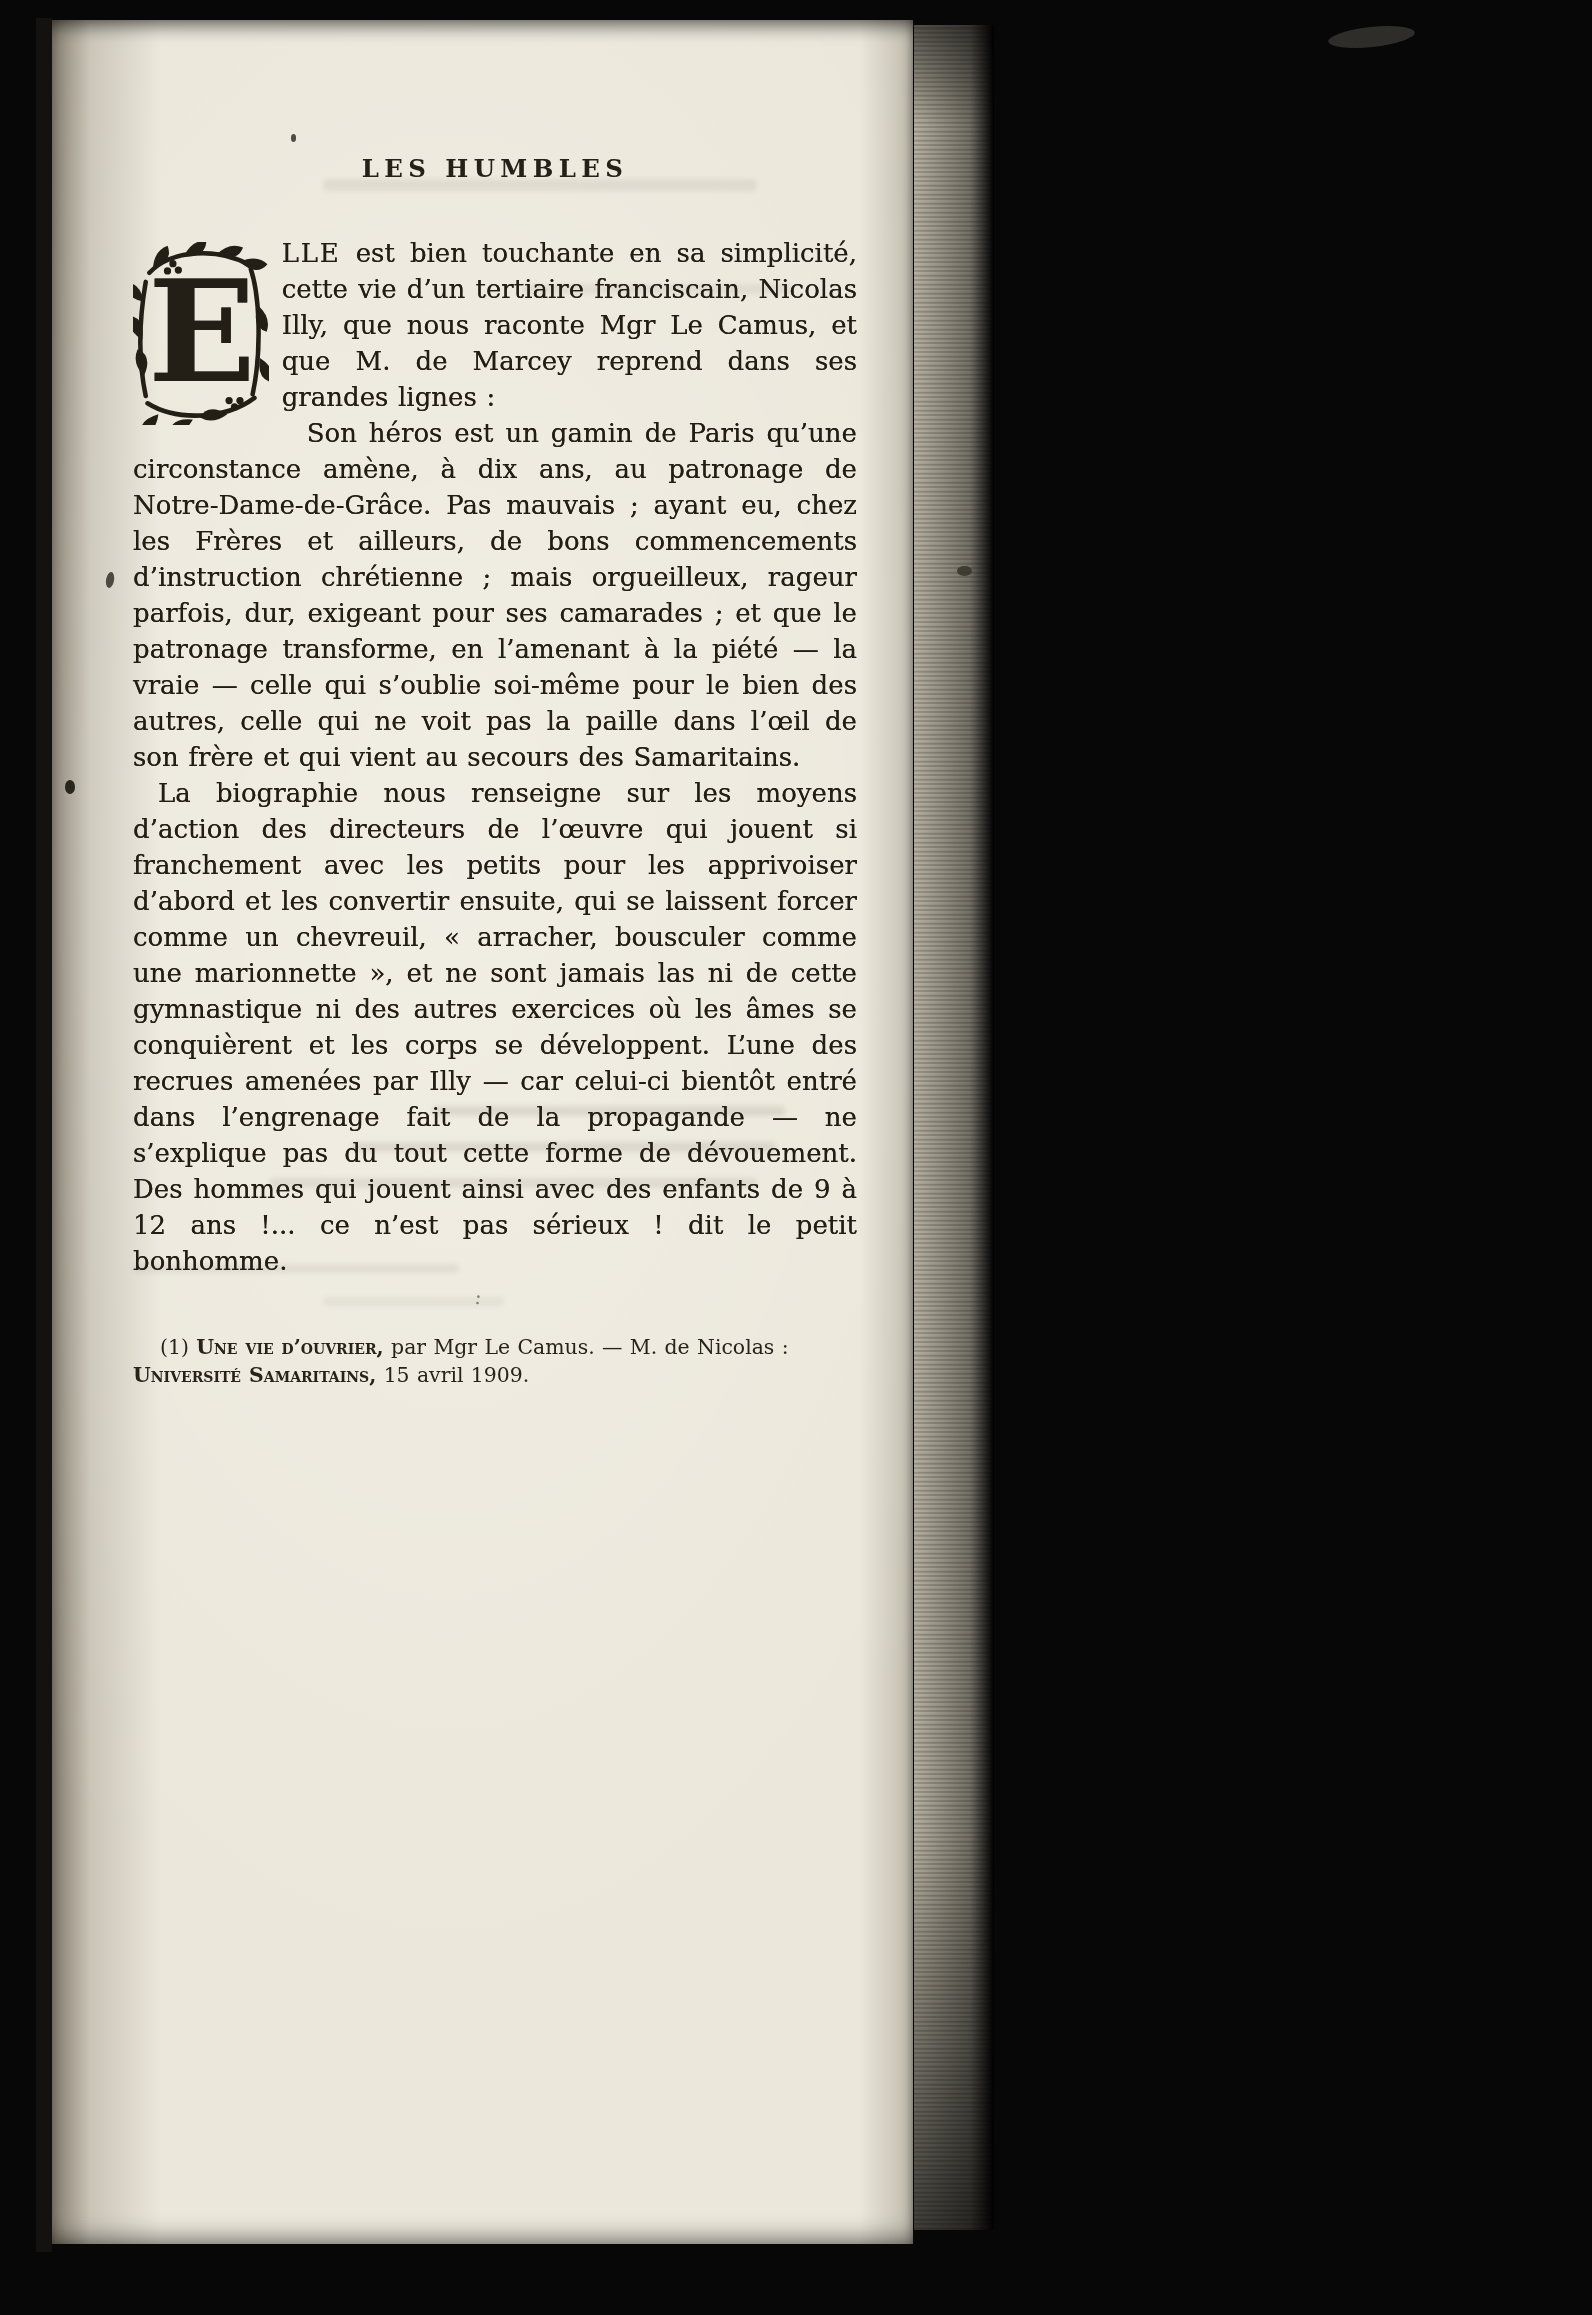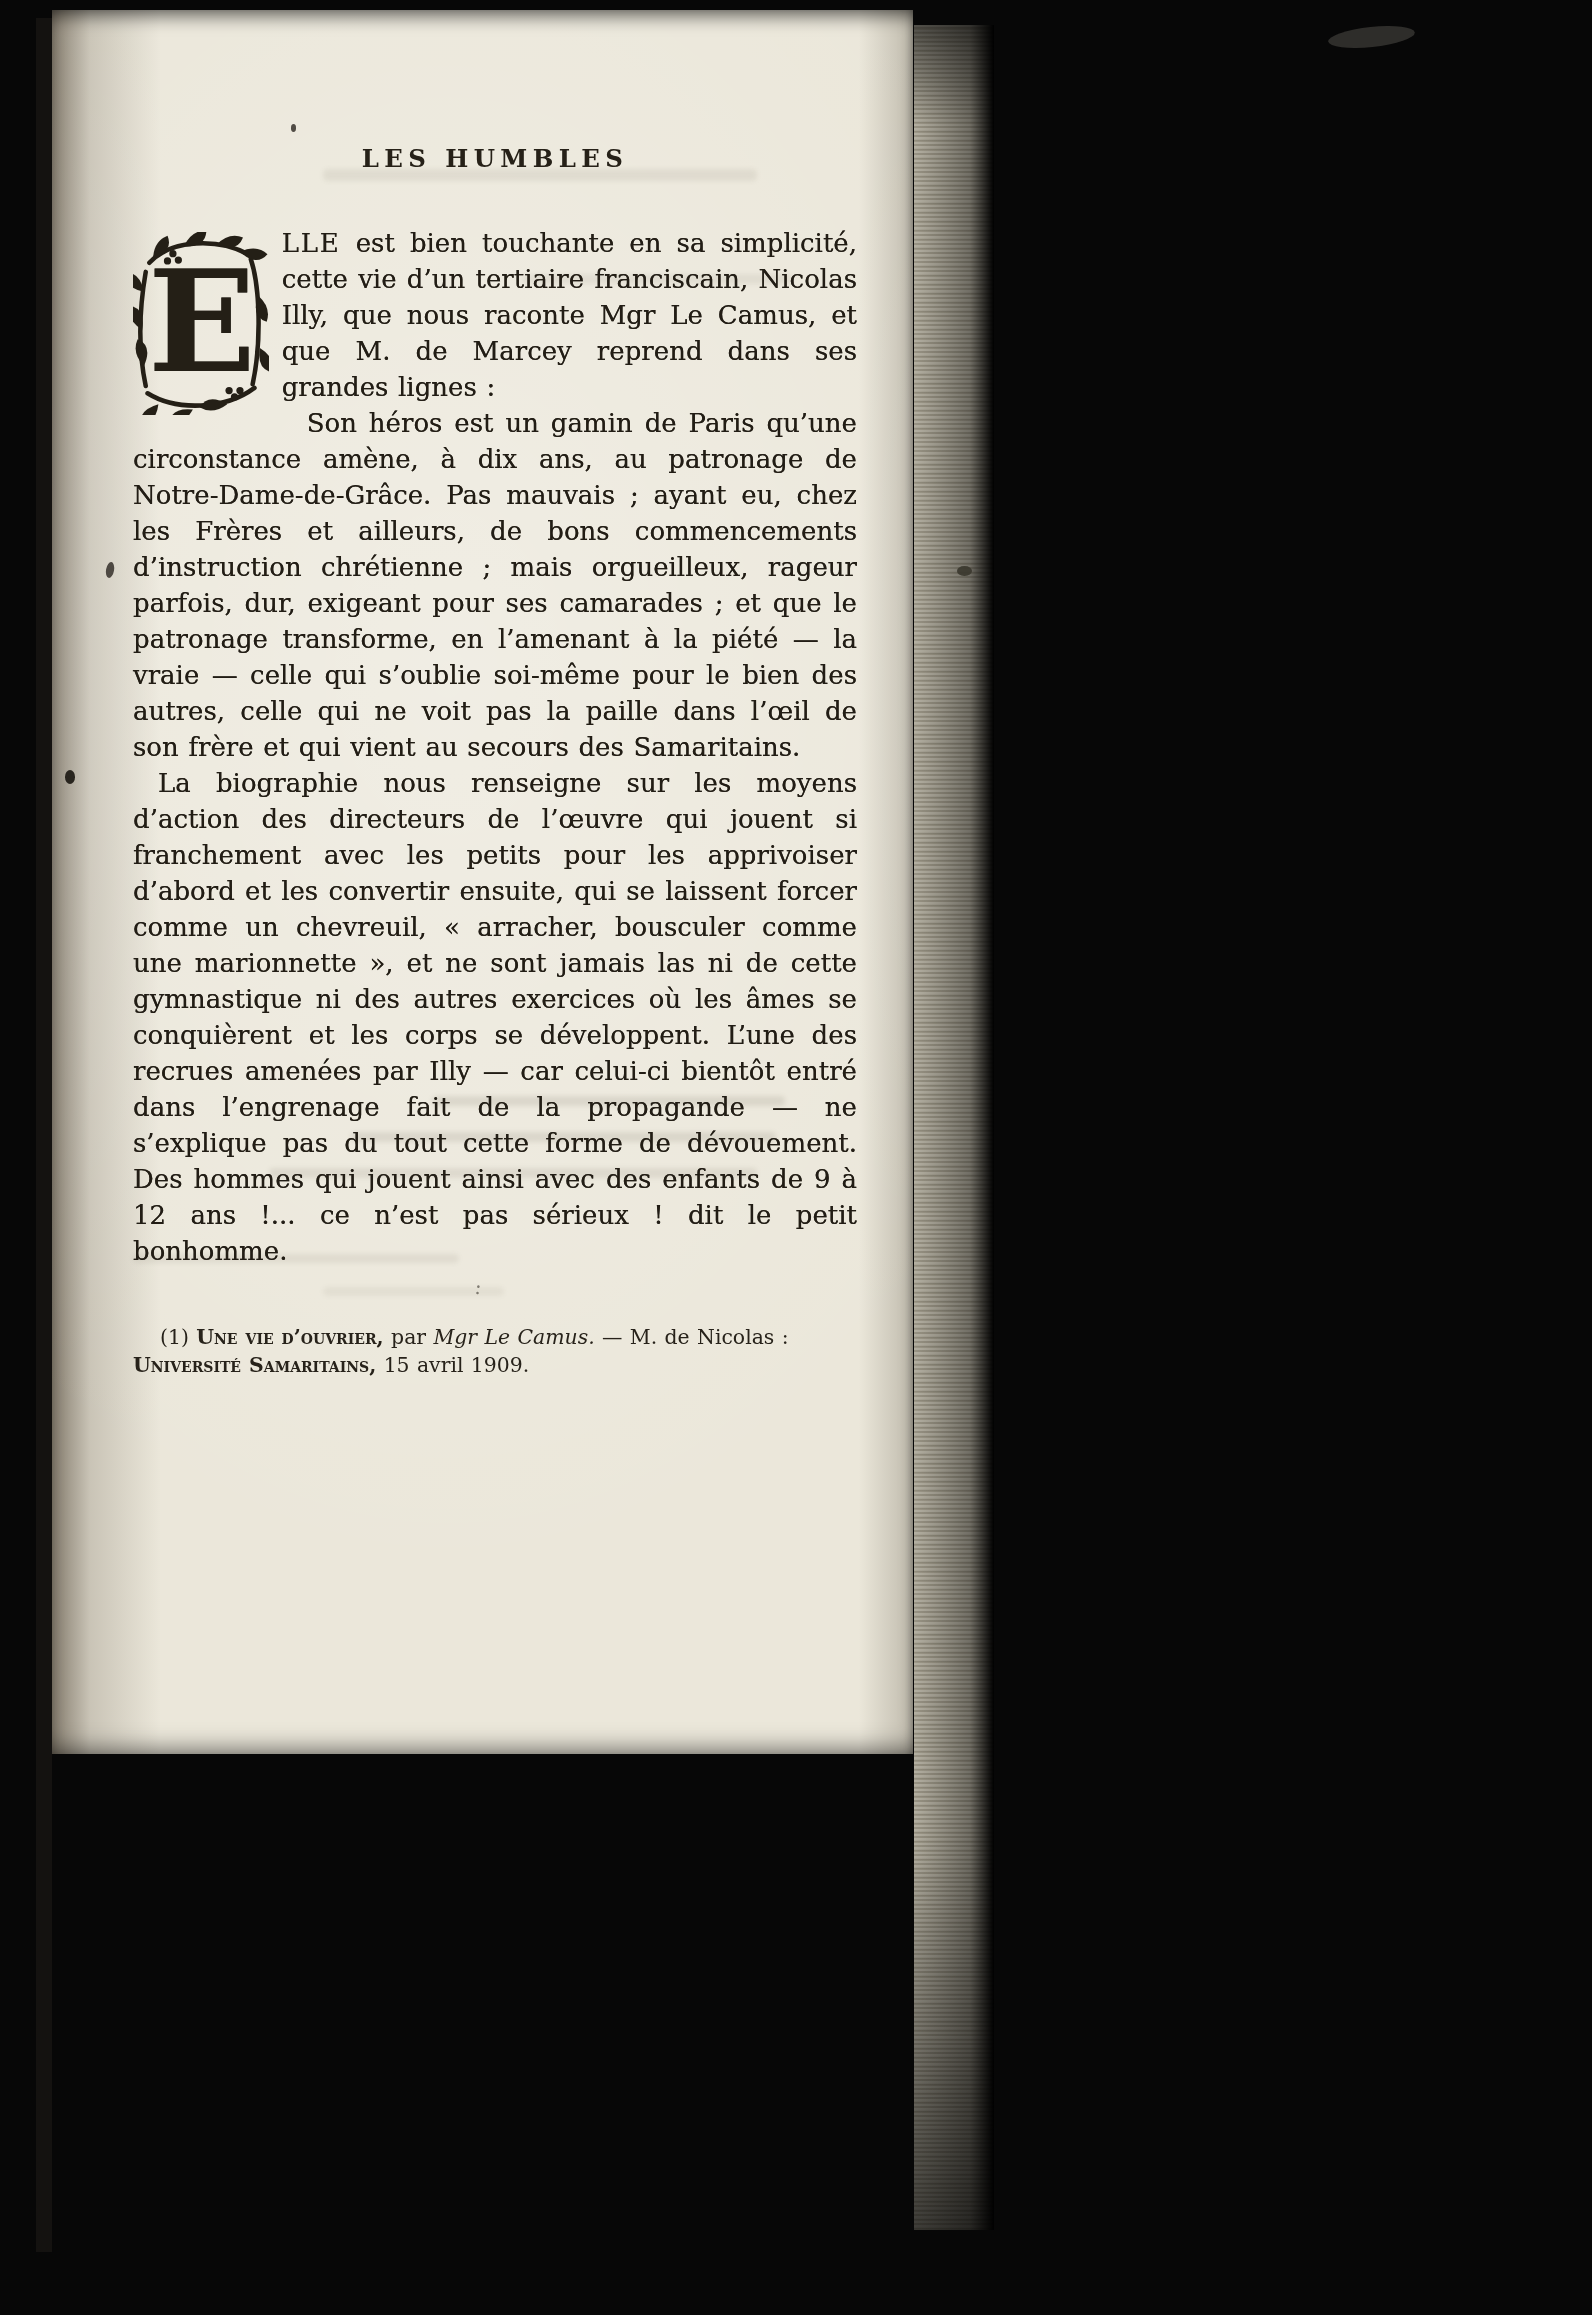--- a/index.html
+++ b/index.html
@@ -8,21 +8,21 @@
     background:#070707;
     font-family:"DejaVu Serif", serif;
   }
   .scene{position:absolute;inset:0;}
 
   
   .spine-edge{position:absolute;left:36px;top:18px;width:16.3px;height:2234px;background:#141210;}
 
   
   .page{
-    position:absolute;left:52px;top:10px;width:861px;height:1744px;
+    position:absolute;left:52px;top:20px;width:861px;height:2224px;
     background:
       radial-gradient(120% 85% at 46% 38%, rgba(255,255,255,0.28), rgba(255,255,255,0) 62%),
       linear-gradient(to right, rgba(48,36,20,0.55) 0px, rgba(48,36,20,0.18) 38px, rgba(48,36,20,0) 109px),
       linear-gradient(to left, rgba(60,52,36,0.25) 0px, rgba(60,52,36,0) 54px),
       #ebe7da;
     box-shadow:
       inset 0 14.5px 18px -9px rgba(0,0,0,0.6),
       inset 0 -16.3px 22px -11px rgba(0,0,0,0.5),
       inset -4.5px 0 9px -4.5px rgba(0,0,0,0.3);
   }
@@ -74,21 +74,21 @@
     float:left;width:136px;height:183px;margin:7.2px 12.7px 1.8px 0;
   }
   .dropcap svg{width:100%;height:100%;display:block;}
   .lead-caps{letter-spacing:1.8px;}
 
   .footnote{
     margin-top:54px;font-size:20.4px;line-height:28px;
     text-align:left;text-indent:27px;word-spacing:0.9px;color:#27221a;
   }
   .sc{font-variant:small-caps;font-weight:bold;}
-  .it{font-style:italic;}
+  .it{}
 
   .printers-mark{
     position:absolute;left:423px;top:1265px;font-size:20px;opacity:.55;
     transform:rotate(8deg);color:#2a251d;
   }
 
   
   .smudge{position:absolute;background:#6b6454;filter:blur(2.7px);border-radius:4.5px;}
   .sm1{left:271px;top:159px;width:434px;height:11.8px;opacity:.10;}
   .sm2{left:470px;top:264px;width:271px;height:10px;opacity:.09;}

